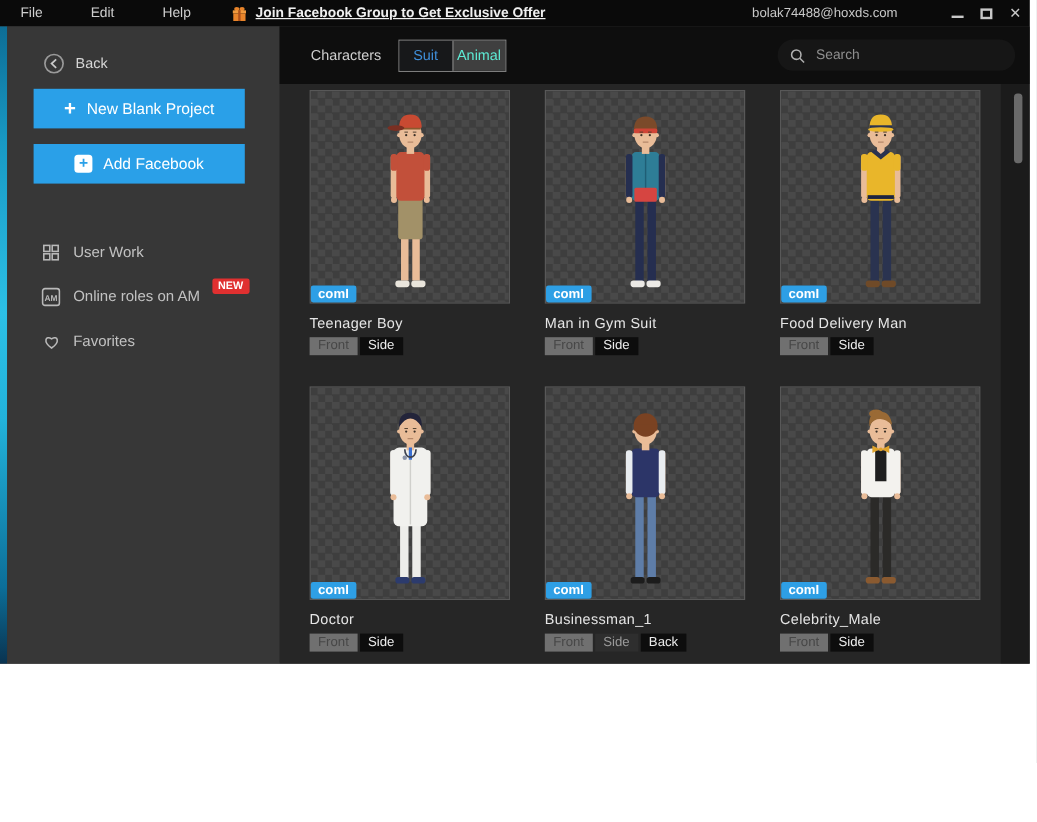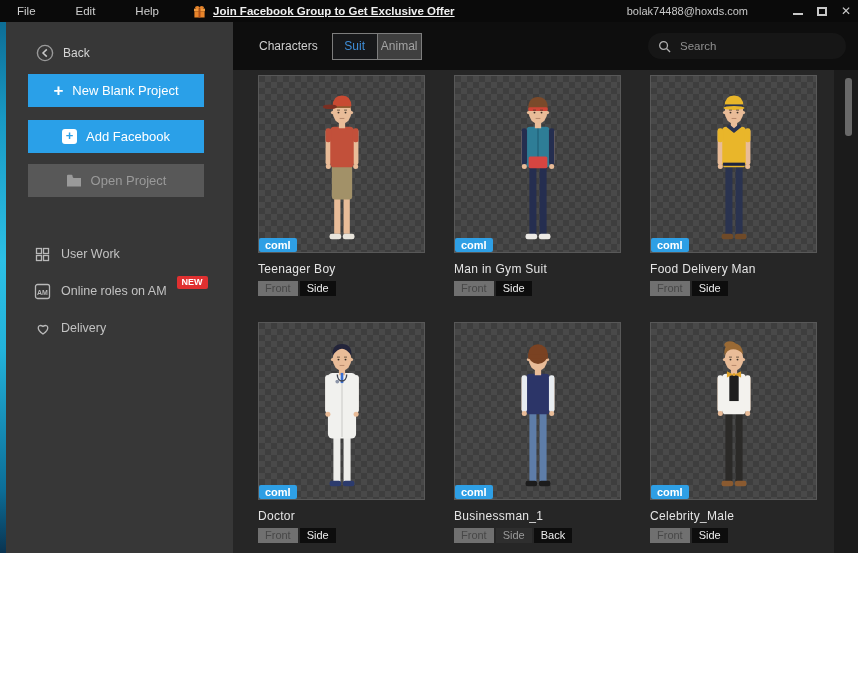--- a/index.html
+++ b/index.html
@@ -45,21 +45,21 @@
   .nav-item.active .ic { color:#3194dd; }
   .new-badge { background:#e03030; color:#fff; font-size:9px; font-weight:700; padding:1.5px 5px; border-radius:2px; margin-left:10px; transform:translateY(-9px); }
 
   
   .main { flex:1; display:flex; flex-direction:column; background:#262626; position:relative; }
   .main-header { height:48px; background:#0e0e0e; display:flex; align-items:center; padding:0 12px 0 26px; }
   .section-label { font-size:12px; color:#cfcfcf; }
   .tabs { display:flex; margin-left:14px; border:1px solid #7d7d7d; }
   .tab { width:44px; height:25px; display:flex; align-items:center; justify-content:center; font-size:12px; cursor:pointer; }
   .tab.selected { background:#17181a; color:#3f8ed8; }
-  .tab.unselected { background:#3f3f3f; color:#a3a3a3; border-left:1px solid #7d7d7d; }
+  .tab.unselected { background:#3f3f3f; color:#5eead4; border-left:1px solid #7d7d7d; }
   .mh-spacer { flex:1; }
   .search { width:198px; height:26px; background:#161616; border-radius:13px; display:flex; align-items:center; padding:0 10px; }
   .search input { background:transparent; border:none; outline:none; color:#c0c0c0; font-size:11.5px; margin-left:9px; width:150px; font-family:"Liberation Sans", sans-serif; }
   .search input::placeholder { color:#8f8f8f; }
 
   .main-content { flex:1; position:relative; overflow:hidden; }
   .main-content::before { content:''; position:absolute; top:0; right:0; width:24px; height:100%; background:#1b1b1b; }
   .scroll-thumb { position:absolute; right:6px; top:8px; width:7px; height:58px; background:#696969; border-radius:3px; z-index:3; }
 
   .grid { position:absolute; left:25px; top:5px; display:grid; grid-template-columns:repeat(3,167px); column-gap:29px; row-gap:26px; }
@@ -120,29 +120,20 @@
           <span>Back</span>
         </div>
 
         <div class="big-btn btn-blue bb-1">
           <span class="plus-glyph">+</span>
           <span>New Blank Project</span>
         </div>
         <div class="big-btn btn-blue bb-2">
           <span class="addsq">+</span>
           <span>Add Facebook</span>
-        </div>
-        <div class="big-btn btn-gray bb-3">
-          <span class="folder-ic">
-            <svg width="16" height="13" viewBox="0 0 16 13">
-              <path d="M1,2 h5 l1.5,2 H15 v8.5 H1 Z" fill="#9a9a9a"></path>
-              <rect x="1" y="0.8" width="5.5" height="2.4" rx="1" fill="#9a9a9a"></rect>
-            </svg>
-          </span>
-          <span>Open Project</span>
         </div>
 
         <div class="nav">
           <div class="nav-item">
             <span class="ic">
               <svg width="15" height="15" viewBox="0 0 15 15">
                   <rect x="1.5" y="1.5" width="5" height="5" fill="none" stroke="currentColor" stroke-width="1.3"></rect>
                   <rect x="8.5" y="1.5" width="5" height="5" fill="none" stroke="currentColor" stroke-width="1.3"></rect>
                   <rect x="1.5" y="8.5" width="5" height="5" fill="none" stroke="currentColor" stroke-width="1.3"></rect>
                   <rect x="8.5" y="8.5" width="5" height="5" fill="none" stroke="currentColor" stroke-width="1.3"></rect>
@@ -159,21 +150,21 @@
             </span>
             <span>Online roles on AM</span>
             <span class="new-badge">NEW</span>
           </div>
           <div class="nav-item">
             <span class="ic">
               <svg width="16" height="15" viewBox="0 0 16 15">
                   <path d="M8,13 C0.5,8 3,2.2 8,5.4 C13,2.2 15.5,8 8,13 Z" fill="none" stroke="currentColor" stroke-width="1.3"></path>
                 </svg>
             </span>
-            <span>Delivery</span>
+            <span>Favorites</span>
           </div>
         </div>
       </div>
 
       <div class="main">
         <div class="main-header">
           <span class="section-label">Characters</span>
           <div class="tabs">
             <span class="tab selected">Suit</span>
             <span class="tab unselected">Animal</span>

